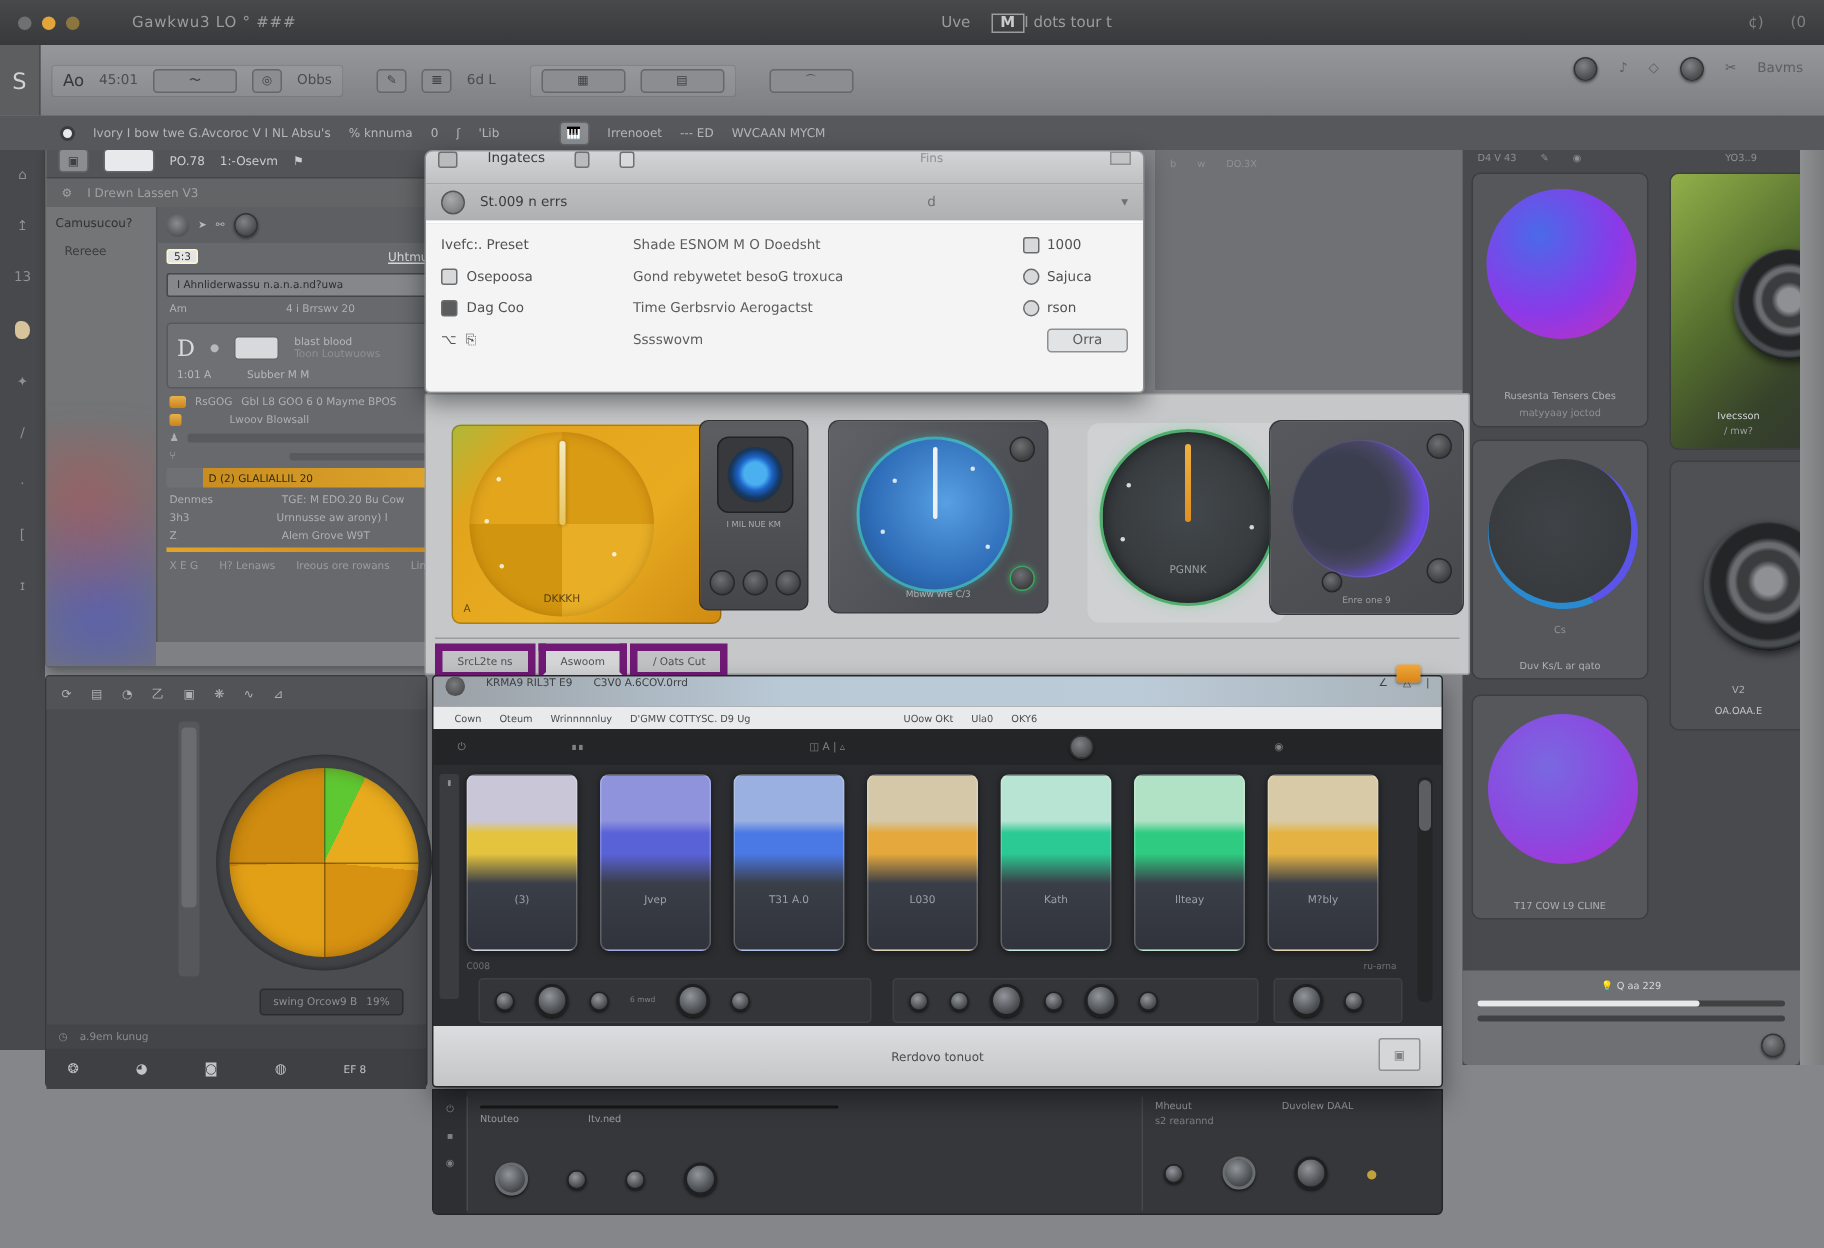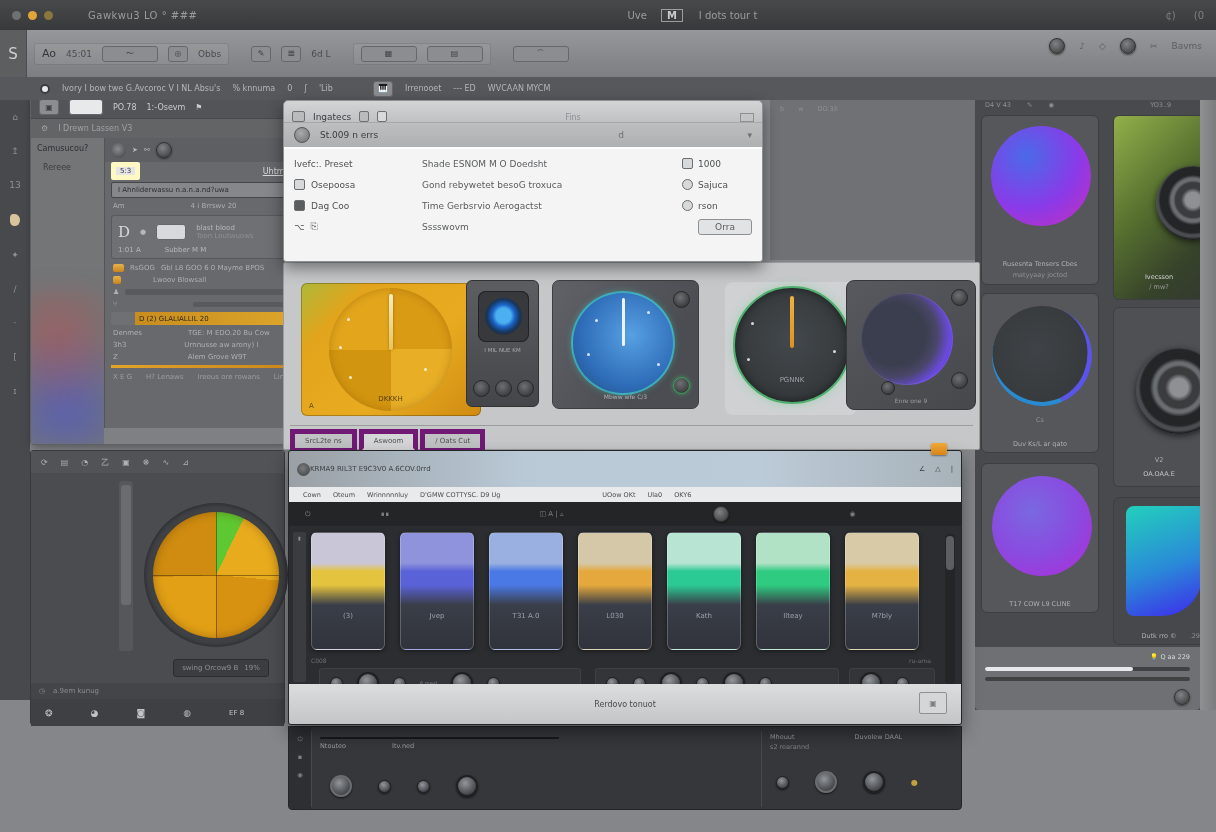--- a/index.html
+++ b/index.html
@@ -5,21 +5,21 @@
 *{margin:0;padding:0;box-sizing:border-box}
 html,body{background:#555}
 .screen{position:relative;width:1216px;height:832px;background:#84868a;font-family:"DejaVu Sans",sans-serif;overflow:hidden;color:#c8cacc}
 
 .topbar{position:absolute;left:0;top:0;width:1216px;height:30px;background:linear-gradient(#47494b,#38393b);display:flex;align-items:center;padding:0 12px;font-size:10px;color:#9a9c9e;z-index:3}
 .dot{width:9px;height:9px;border-radius:50%;margin-right:7px;display:inline-block}
 .d1{background:#6e7072}.d2{background:#e2a53a}.d3{background:#caa23c;opacity:.55}
 .tb-title{margin-left:28px;letter-spacing:.5px}
 .tb-live{margin-left:430px}
 .tb-logo{margin-left:14px;border:1px solid #9a9c9e;padding:0 5px;font-weight:bold;color:#c8cacc}
-.tb-session{margin-left:16px}
+.tb-session{}
 .tb-right{margin-left:auto;display:flex;gap:18px;color:#7e8082}
 
 .toolbar2{position:absolute;left:0;top:30px;width:1216px;height:47px;background:linear-gradient(#95979a,#7c7e81);z-index:3;display:flex;align-items:center;font-size:9px;color:#4a4c4e}
 .sq-s{position:absolute;left:0;top:0;width:27px;height:47px;background:#5c5e60;color:#cfd1d3;font-size:15px;display:flex;align-items:center;justify-content:center;border-right:1px solid #4a4c4e}
 .tgroup{display:flex;align-items:center;gap:10px;margin-left:14px;padding:3px 8px;border-radius:3px}
 .raised{background:rgba(255,255,255,.07);box-shadow:inset 0 0 0 1px rgba(0,0,0,.12)}
 .tool-chip{min-width:20px;height:16px;border:1px solid #65676a;border-radius:3px;background:#8b8d90;display:flex;align-items:center;justify-content:center;font-size:8px;color:#3e4042}
 .tool-wide{width:56px}
 .t2-right{position:absolute;right:14px;top:8px;display:flex;gap:14px;align-items:center;color:#5c5e60;font-size:9px}
 
@@ -33,53 +33,53 @@
 .bw-tabs{display:flex;gap:10px;align-items:center;height:22px;padding:0 8px;font-size:8px;color:#caccce;background:#515употреб355}
 .bw-tabs{background:#525457}
 .bw-status{height:20px;display:flex;gap:10px;align-items:center;padding:0 10px;font-size:8px;color:#9fa1a3;background:#626466;border-top:1px solid #454748}
 .sidebar{position:absolute;left:0;top:42px;width:73px;height:306px;background:#737577;overflow:hidden;font-size:8px;color:#3f4143}
 .sb-blob{position:absolute;left:-10px;top:150px;width:90px;height:160px;background:radial-gradient(circle at 40% 30%,rgba(190,80,80,.5),transparent 60%),radial-gradient(circle at 50% 75%,rgba(70,80,220,.55),transparent 65%);filter:blur(10px)}
 .bpanel{position:absolute;left:73px;top:42px;width:328px;height:290px;background:#67696c;border-left:1px solid #525456;font-size:7px;color:#b6b8ba;overflow:hidden}
 .bp-toolbar{display:flex;align-items:center;gap:6px;height:24px;padding:0 6px;background:#5d5f62}
 .avatar{width:15px;height:15px;border-radius:50%;background:radial-gradient(circle at 45% 40%,#8a8c8e,#3a3c3e)}
 .bp-field{margin-left:auto;background:#7b7d80;border:1px solid #4e5052;border-radius:2px;padding:1px 14px;color:#2e3032}
 .bp-header{display:flex;align-items:center;gap:8px;height:18px;padding:0 6px}
-.bp-box{border:5px solid #fef9c3;border-radius:2px;padding:0 4px;background:#e5e5e5;color:#2e3032}
+.bp-box{border:1px solid #fef9c3;border-radius:2px;padding:0 4px;background:#e5e5e5;color:#2e3032}
 .bp-title{margin:0 auto;text-decoration:underline;color:#d6d8da;font-size:8px}
 .bp-search{margin:2px 6px;height:16px;background:#85878a;border:1px solid #45474a;border-radius:2px;display:flex;align-items:center;padding:0 6px;color:#2c2e30}
 .bp-row{display:flex;align-items:center;gap:6px;padding:2px 8px;color:#aeb0b2}
 .bp-card{margin:3px 6px;background:#6e7073;border:1px solid #57595c;border-radius:3px;padding:4px 6px;position:relative}
 .bigD{font-size:15px;color:#d8dadc;font-family:"DejaVu Serif",serif}
 .mini-knob{width:16px;height:16px;border-radius:50%;background:radial-gradient(circle at 40% 35%,#808285,#4a4c4e 70%);border:1px solid #333;box-shadow:0 1px 2px rgba(0,0,0,.5)}
 .oc{width:11px;height:8px;border-radius:2px;background:linear-gradient(#e8b24a,#c9841c)}
 .orange-row{margin:2px 6px;height:13px;border-radius:2px;background:linear-gradient(90deg,#6e7073 0 24px,#c98d1e 24px,#e2ab2e 70%,#c9921e);display:flex;align-items:center;padding-left:28px;color:#2e2a1c;font-size:7px}
 .bp-line{height:3px;margin:2px 6px;background:linear-gradient(90deg,#e2a42a,#c9861a 60%,transparent)}
 .bp-footer{display:flex;gap:14px;padding:3px 8px;color:#9b9d9f}
 
 .dialog{position:absolute;left:283px;top:100px;width:480px;height:162px;z-index:6;border-radius:5px 5px 3px 3px;box-shadow:0 6px 16px rgba(0,0,0,.45);background:#c9cbcd;border:1px solid #8e9092;font-size:9px;color:#3a3c3e}
-.dg-title{height:22px;display:flex;align-items:flex-end;gap:8px;padding:0 8px;background:linear-gradient(#d2d4d6,#bfc1c3);border-radius:5px 5px 0 0;border-bottom:1px solid #a6a8aa}
+.dg-title{height:22px;display:flex;align-items:flex-start;gap:20px;padding:0 8px;background:linear-gradient(#d2d4d6,#bfc1c3);border-radius:5px 5px 0 0;border-bottom:1px solid #a6a8aa}
 .dg-ic{width:13px;height:11px;border:1px solid #6e7072;border-radius:2px;background:#b9bbbd}
 .dg-min{margin-left:auto;width:14px;height:9px;border:1px solid #8e9092;background:#c2c4c6}
 .dg-search{height:26px;display:flex;align-items:center;gap:10px;padding:0 10px;background:linear-gradient(#bcbec0,#aeb0b2);border-bottom:2px solid #fdfdfd}
 .dg-knob{width:16px;height:16px;border-radius:50%;background:radial-gradient(circle at 40% 35%,#a8aaac,#6e7072);border:1px solid #555}
 .dg-body{background:#f4f4f4;height:112px;padding:4px 0;border-radius:0 0 3px 3px}
 .dg-row{display:flex;align-items:center;height:21px;padding:0 10px;gap:8px;color:#4e5052}
 .dg-left{width:120px;display:flex;gap:6px;align-items:center}
 .dg-center{flex:1;color:#5a5c5e}
 .dg-rcell{width:70px;display:flex;gap:5px;align-items:center;color:#4e5052}
 .dg-hl{background:#a4a6a8;border-radius:2px;color:#e8e9ea}
 .dg-hl .dg-center{color:#d2d4d6}
 .dg-btn{width:54px;height:16px;border:1px solid #8e9092;border-radius:3px;background:#e2e3e4;display:flex;align-items:center;justify-content:center;color:#5a5c5e}
 .ric{width:11px;height:11px;border:1px solid #6a6c6e;border-radius:2px;display:inline-block;background:#d8d9da}
 .ric.round{border-radius:50%}
 
 .knobstrip{position:absolute;left:283px;top:262px;width:697px;height:188px;background:#c5c7c9;z-index:4;border:1px solid #9a9c9e;border-radius:2px}
 .ks-sep{position:absolute;left:6px;right:6px;top:162px;height:1px;background:#9a9c9e}
 .panelA{position:absolute;left:17px;top:20px;width:180px;height:133px;border-radius:6px;background:linear-gradient(135deg,#aeb83a,#e2a41c 22%,#e8ab20 60%,#cf8b12);box-shadow:inset 0 0 0 1px rgba(0,0,0,.25)}
-.dialA{position:absolute;left:28px;top:5px;width:123px;height:123px;border-radius:50%;background:conic-gradient(from 0deg,#d99a14 0 90deg,#e7ae26 90deg 180deg,#d2950f 180deg 270deg,#e2a51c 270deg 360deg);box-shadow:inset 0 0 8px rgba(120,70,0,.35)}
+.dialA{position:absolute;left:12px;top:5px;width:123px;height:123px;border-radius:50%;background:conic-gradient(from 0deg,#d99a14 0 90deg,#e7ae26 90deg 180deg,#d2950f 180deg 270deg,#e2a51c 270deg 360deg);box-shadow:inset 0 0 8px rgba(120,70,0,.35)}
 .needleA{position:absolute;left:50%;top:6px;width:4px;height:56px;margin-left:-2px;background:linear-gradient(#f6ecc2,#e8c45a);border-radius:2px;box-shadow:0 0 3px rgba(0,0,0,.3)}
 .pdot{position:absolute;width:3px;height:3px;border-radius:50%;background:rgba(255,255,255,.8)}
 .panel-label{position:absolute;left:0;right:0;bottom:8px;text-align:center;font-size:7px;color:rgba(40,30,10,.75)}
 .panelB{position:absolute;left:182px;top:17px;width:73px;height:127px;border-radius:6px;background:linear-gradient(#5c5e62,#44464a);border:1px solid #333;color:#9a9c9e}
 .lensB{position:absolute;left:11px;top:10px;width:51px;height:51px;border-radius:8px;background:#38393c;box-shadow:inset 0 0 0 1px #222}
 .lensB i{position:absolute;left:7px;top:7px;width:37px;height:37px;border-radius:50%;background:radial-gradient(circle at 50% 48%,#4ab0f0 0 28%,#1d64c9 42%,#153a66 60%,#2a2c30 75%)}
 .panelB .txt{position:absolute;left:0;right:0;top:66px;text-align:center;font-size:5.5px;color:#a8aaac}
 .bknobs{position:absolute;left:6px;bottom:9px;display:flex;gap:5px}
 .bk{width:17px;height:17px;border-radius:50%;background:radial-gradient(circle at 42% 36%,#6e7073,#3a3c3e 75%);border:1px solid #26282a}
 .panelC{position:absolute;left:268px;top:17px;width:147px;height:129px;border-radius:7px;background:linear-gradient(125deg,#606268,#4b4d52 70%);border:1px solid #3c3e40}
@@ -93,21 +93,21 @@
 .needleD{position:absolute;left:50%;top:8px;width:4px;height:52px;margin-left:-2px;background:linear-gradient(#f0b040,#e09020);border-radius:2px}
 .dialD .panel-label{color:#9aa0a4;bottom:18px}
 .panelE{position:absolute;left:562px;top:17px;width:130px;height:130px;border-radius:8px;background:linear-gradient(145deg,#57595e,#46484c);border:1px solid #35373a}
 .blobE{position:absolute;left:14px;top:12px;width:92px;height:92px;border-radius:50%;background:radial-gradient(circle at 36% 45%,#3b3e4e 0 40%,#494668 55%,#6a4ae0 72%,#5b38d8 90%);box-shadow:inset 0 0 0 1px rgba(255,255,255,.08)}
 .panelE .panel-label{color:#9a9ca0;font-size:6px;bottom:5px}
 .ks-tabs{position:absolute;left:6px;top:166px;display:flex;align-items:flex-end;font-size:7px;color:#4e5052}
 .ks-tab{padding:3px 10px;border:5px solid #701a75;background:#c0c2c4;margin-right:2px}
 .ks-tab.active{background:#d4d6d8;border-bottom-color:#d4d6d8}
 
 .rack{position:absolute;left:288px;top:450px;width:674px;height:275px;z-index:5;border:1px solid #232527;border-radius:3px;box-shadow:0 8px 18px rgba(0,0,0,.4);background:#2e3033}
-.rk-title{height:36px;display:flex;align-items:center;gap:0;padding:0 8px;font-size:7px;color:#3e4042;background:linear-gradient(90deg,#9aa0a5,#b9c9d6 35%,#bccbd8 70%,#a8b2b9);border-radius:2px 2px 0 0}
+.rk-title{height:20px;display:flex;align-items:flex-start;gap:14px;padding:0 8px;font-size:7px;color:#3e4042;background:linear-gradient(90deg,#9aa0a5,#b9c9d6 35%,#bccbd8 70%,#a8b2b9);border-radius:2px 2px 0 0}
 .rk-appicon{width:13px;height:13px;border-radius:50%;background:radial-gradient(circle at 45% 40%,#7a7c7e,#3a3c3e)}
 .rk-menu{height:15px;display:flex;align-items:center;gap:12px;padding:0 14px;background:#e9eaeb;font-size:6.5px;color:#4a4c4e}
 .rk-body{position:relative;height:200px;background:#2b2d30}
 .rk-ctrl{height:24px;background:#232527;display:flex;align-items:center;gap:30px;padding:0 16px;font-size:7px;color:#7e8082}
 .chan-zone{position:absolute;left:22px;top:30px;display:flex;gap:15px}
 .chan{width:74px;height:118px;border-radius:6px;border:1px solid rgba(255,255,255,.22);position:relative;background:linear-gradient(180deg,var(--h) 0%,var(--h) 26%,var(--c) 33%,var(--c) 45%,#3a3e48 62%,#30333b 100%);box-shadow:0 1px 4px rgba(0,0,0,.5)}
 .chan span{position:absolute;left:0;right:0;top:68%;text-align:center;font-size:7px;color:#9ba0aa}
 .rk-strip{position:absolute;left:22px;top:155px;right:30px;display:flex;justify-content:space-between;font-size:6px;color:#6e7073}
 .kgroup{position:absolute;top:166px;height:30px;border:1px solid #3e4043;border-radius:3px;background:#333538;display:flex;align-items:center;gap:14px;padding:0 10px}
 .mknob{width:22px;height:22px;border-radius:50%;background:radial-gradient(circle at 40% 34%,#92959a,#55585c 55%,#2e3033 95%);border:2px solid #1e2022;box-shadow:0 1px 2px rgba(0,0,0,.7)}
@@ -371,29 +371,24 @@
         <div class="lens" style="position:absolute;right:-18px;top:40px;width:86px;height:86px"></div>
         <div class="clabel" style="bottom:22px">V2</div>
         <div class="clabel" style="bottom:8px;color:#c2c4c6">OA.OAA.E</div>
       </div>
 
       <div class="card" style="left: 0px; top: 348px; width: 118px; height: 150px; --a: #7a68e0; --b: #a832d8;">
         <div class="circle5"></div>
         <div class="clabel">T17 COW L9 CLINE</div>
       </div>
 
-      <div class="card" style="left: 132px; top: 382px; width: 92px; height: 148px; background: rgb(70, 72, 76); --a: #22d0bc; --b: #3a3ae8;">
-        <div class="tealrect"></div>
-        <div class="clabel">Dutk rro ©</div>
-        <div class="clabel" style="text-align:right;padding-right:4px;color:#8e9094">.29</div>
-      </div>
 
     </div>
     <div class="rp-footer">
-      <div style="text-align:right;color:#d8d9da">
+      <div style="text-align:center;color:#d8d9da">
         <span>💡</span>
         <span>Q aa 229</span>
       </div>
       <div class="slider-track">
           <div class="slider-fill"></div>
         </div>
       <div class="slider-track"></div>
       <div style="text-align:right;margin-top:8px">
         <span class="mini-knob" style="display:inline-block"></span>
       </div>

